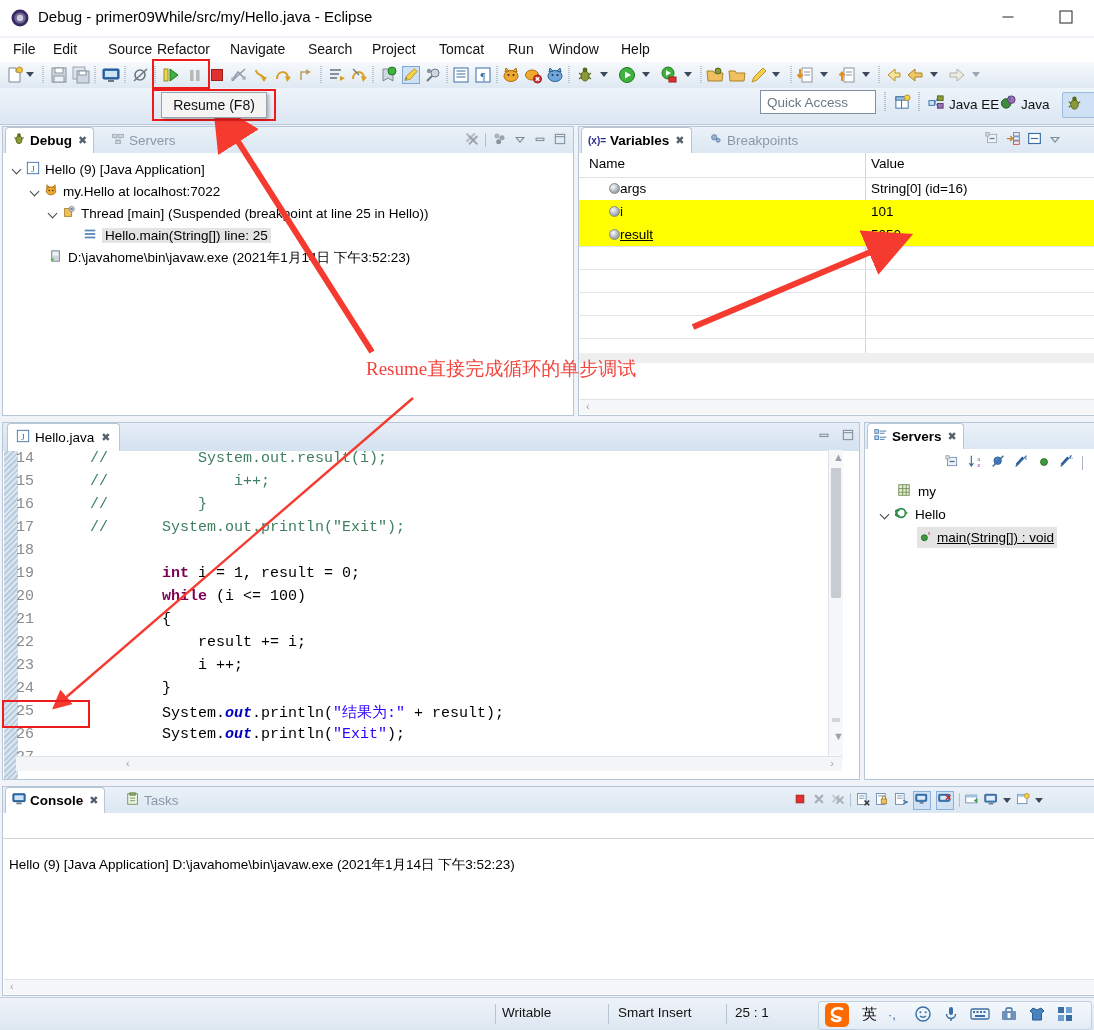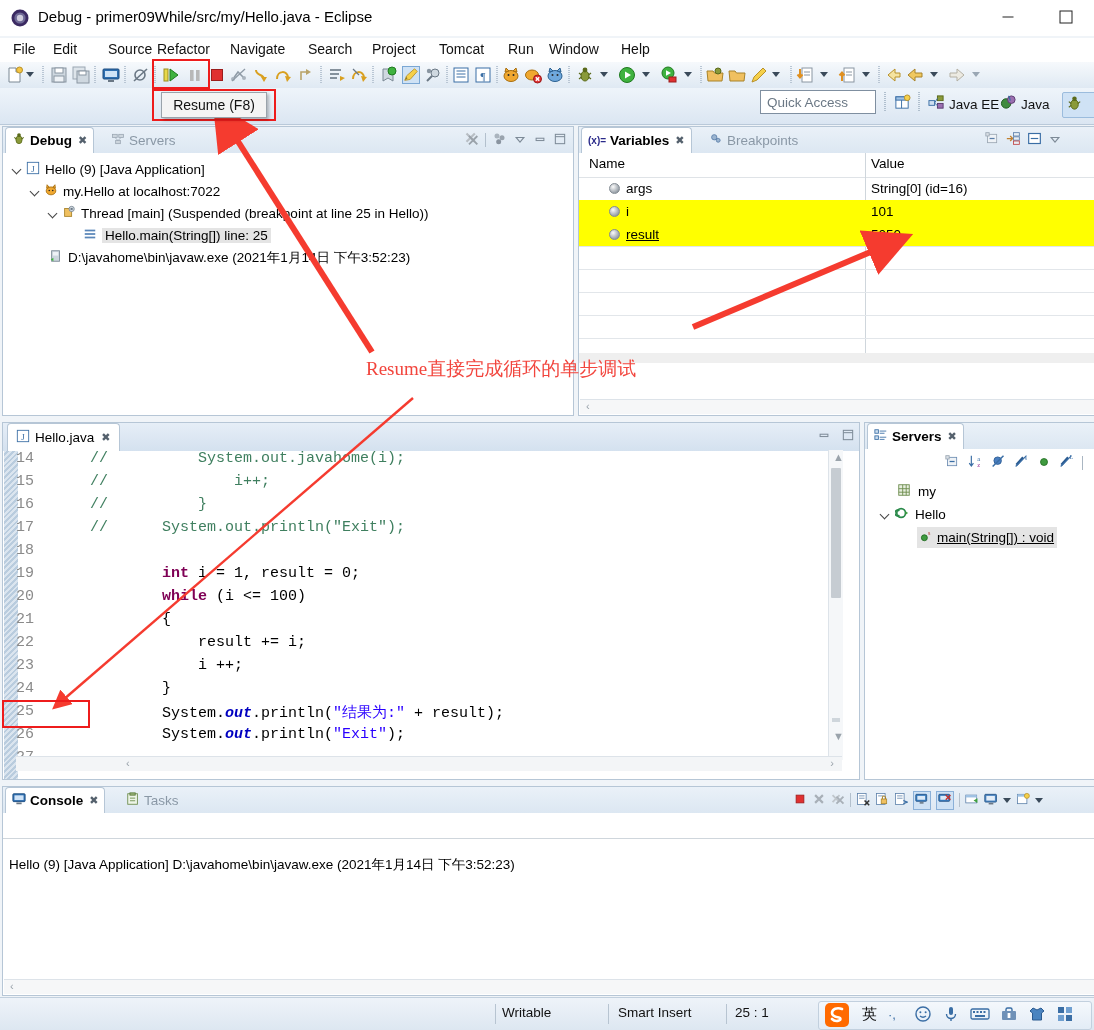--- a/index.html
+++ b/index.html
@@ -66,21 +66,21 @@
   .twist{width:13px;height:13px;display:inline-block;position:relative;}
   .twist:after{content:"";position:absolute;left:2px;top:3px;width:6px;height:6px;
      border-right:1.6px solid #444;border-bottom:1.6px solid #444;transform:rotate(45deg);}
   .sel-grey{background:#e4e4e4;padding:0 3px;}
 
   
   .vt-head{position:absolute;left:0;height:24px;width:100%;background:#fff;
      border-bottom:1px solid #dfe3e7;font-size:13.5px;}
   .vt-colsep{position:absolute;width:1px;background:#cfd6dc;}
   .vt-row{position:absolute;left:0;width:100%;height:23px;font-size:13.5px;}
-  .vt-row .nm{position:absolute;display:flex;align-items:center;gap:6px;height:23px;}
+  .vt-row .nm{position:absolute;display:flex;align-items:center;height:23px;}
   .vt-row .vl{position:absolute;height:23px;line-height:23px;}
   .vt-rowline{position:absolute;left:0;width:100%;height:1px;background:#e2e6ea;}
   .varbullet{width:11px;height:11px;border-radius:50%;
      background:radial-gradient(circle at 35% 32%,#fbfbfb,#9aa2aa 70%,#7c848c);
      border:1px solid #848c94;box-sizing:border-box;display:inline-block;}
 
   
   .editor-tabbar{position:absolute;left:0;top:0;height:28px;width:100%;
      background:linear-gradient(#e6eef7,#d4e1ef);}
   .etab{position:absolute;left:4px;top:0;height:28px;display:flex;align-items:center;gap:5px;
@@ -681,21 +681,21 @@
       </span>
     </div>
 
     <div class="gutter"></div>
 
     <div></div>
   </div>
 
   <div id="codearea">
       <div class="lnum" style="top: 450px;">14</div>
-      <div class="code" style="left: 90px; top: 450px;"><span class="cmt">//          </span><span class="cmt">System.out.javahome(i);</span></div>
+      <div class="code" style="left: 90px; top: 450px;"><span class="cmt">//          </span><span class="cmt">System.out.result(i);</span></div>
       <div class="lnum" style="top: 473px;">15</div>
       <div class="code" style="left: 90px; top: 473px;"><span class="cmt">//              i++;</span></div>
       <div class="lnum" style="top: 496px;">16</div>
       <div class="code" style="left: 90px; top: 496px;"><span class="cmt">//          }</span></div>
       <div class="lnum" style="top: 519px;">17</div>
       <div class="code" style="left: 90px; top: 519px;"><span class="cmt">//      System.out.println("Exit");</span></div>
       <div class="lnum" style="top: 542px;">18</div>
       <div class="code" style="left: 90px; top: 542px;"><span></span></div>
       <div class="lnum" style="top: 565px;">19</div>
       <div class="code" style="left: 90px; top: 565px;"><span>        </span><span class="kw">int</span><span> i = 1, result = 0;</span></div>

